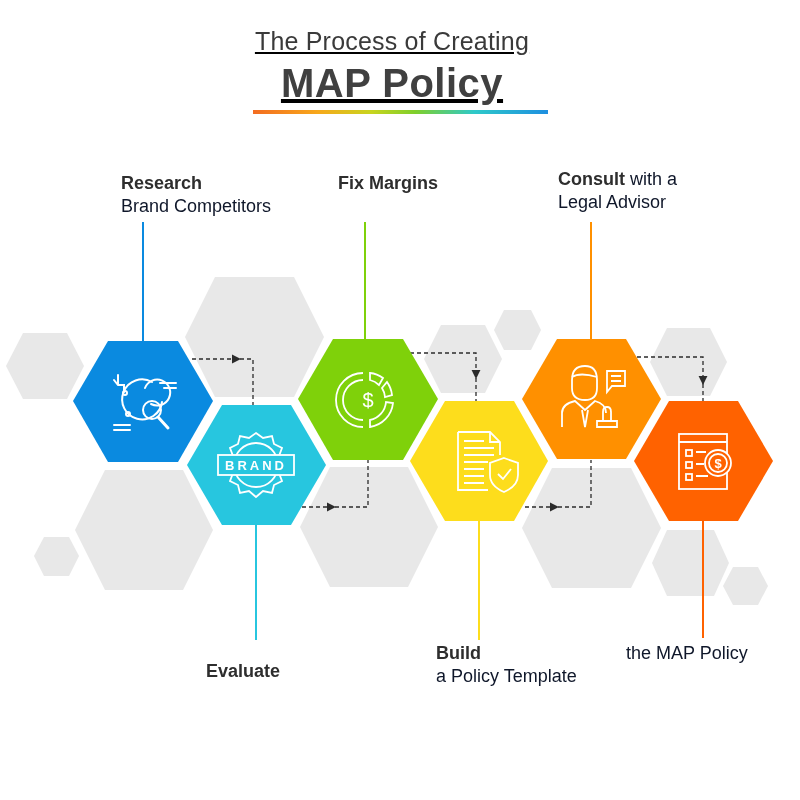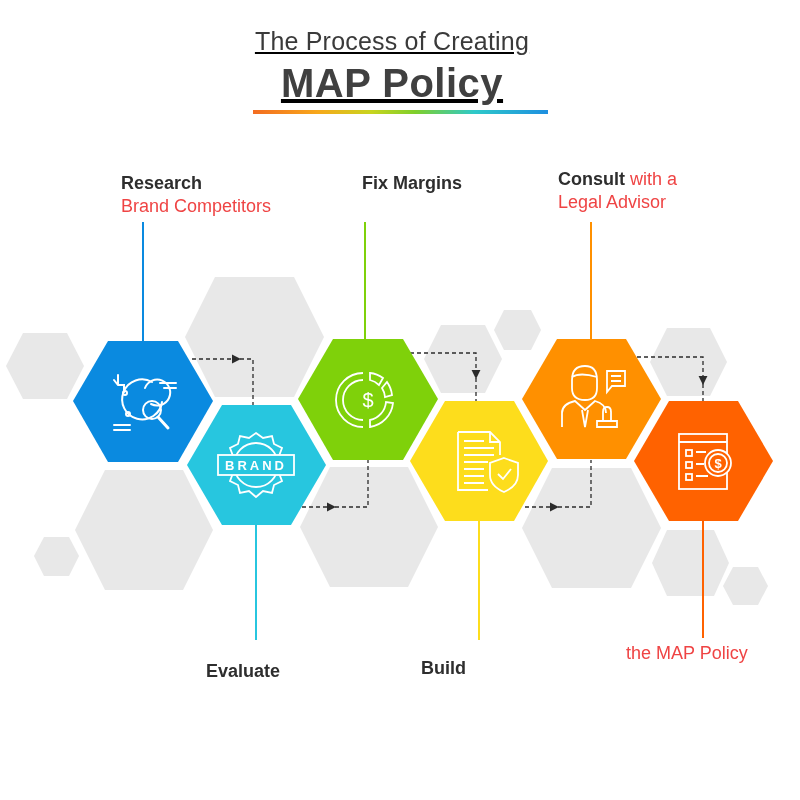--- a/index.html
+++ b/index.html
@@ -5,21 +5,21 @@
   html, body { margin: 0; padding: 0; background: #ffffff; }
   body { width: 800px; height: 800px; position: relative; overflow: hidden; font-family: "Liberation Sans", "DejaVu Sans", sans-serif; }
   .title-wrap { position: absolute; left: 0; top: 24px; width: 784px; text-align: center; text-decoration: underline; }
   .subtitle { font-size: 25px; color: #3a3a3a; font-weight: 300; letter-spacing: 0.2px; line-height: 34px; }
   .title { font-size: 40px; color: #404040; font-weight: 700; line-height: 50px; letter-spacing: 0.5px; }
   .title-bar { position: absolute; left: 253px; top: 110px; width: 295px; height: 4px;
     background: linear-gradient(90deg, #f36c21 0%, #f7a81b 22%, #c8d41f 40%, #7fcf2b 55%, #2ec9c9 75%, #1e8fe0 100%); }
   svg.diagram { position: absolute; left: 0; top: 0; }
   .label { position: absolute; font-size: 18px; color: #2e2e2e; line-height: 23px; white-space: nowrap; }
   .label .b { font-weight: 700; }
-  .label .n { font-weight: 400; color: #ef4444; }
+  .label .n { font-weight: 400; color: #0f172a; }
 </style>
 </head>
 <body>
 
 <div class="title-wrap">
   <div class="subtitle">The Process of Creating</div>
   <div class="title">MAP Policy</div>
 </div>
 <div class="title-bar"></div>
 
@@ -137,28 +137,29 @@
       <circle cx="718" cy="463" r="9"></circle>
       <text x="718" y="468" text-anchor="middle" fill="#ffffff" stroke="none" font-family="Liberation Sans, sans-serif" font-size="13" font-weight="700">$</text>
     </g>
   </g>
 </svg>
 
 <div class="label" style="left:111px; top:172px;margin-left:10px;">
   <div class="b">Research</div>
   <div class="n">Brand Competitors</div>
 </div>
-<div class="label" style="left:362px; top:172px;">
+<div class="label" style="left:338px; top:172px;">
   <div class="b">Fix Margins</div>
 </div>
 <div class="label" style="left:558px; top:168px;">
   <div><span class="b">Consult</span><span class="n"> with a</span></div>
   <div class="n">Legal Advisor</div>
 </div>
 <div class="label" style="left:206px; top:660px;">
   <div class="b">Evaluate</div>
 </div>
-<div class="label" style="left:421px; top:642px;margin-top:15px;">
+<div class="label" style="left:436px; top:642px;">
   <div class="b">Build</div>
+  <div class="n">a Policy Template</div>
 </div>
 <div class="label" style="left:626px; top:642px;">
   <div class="n">the MAP Policy</div>
 </div>
 
 </body></html>

